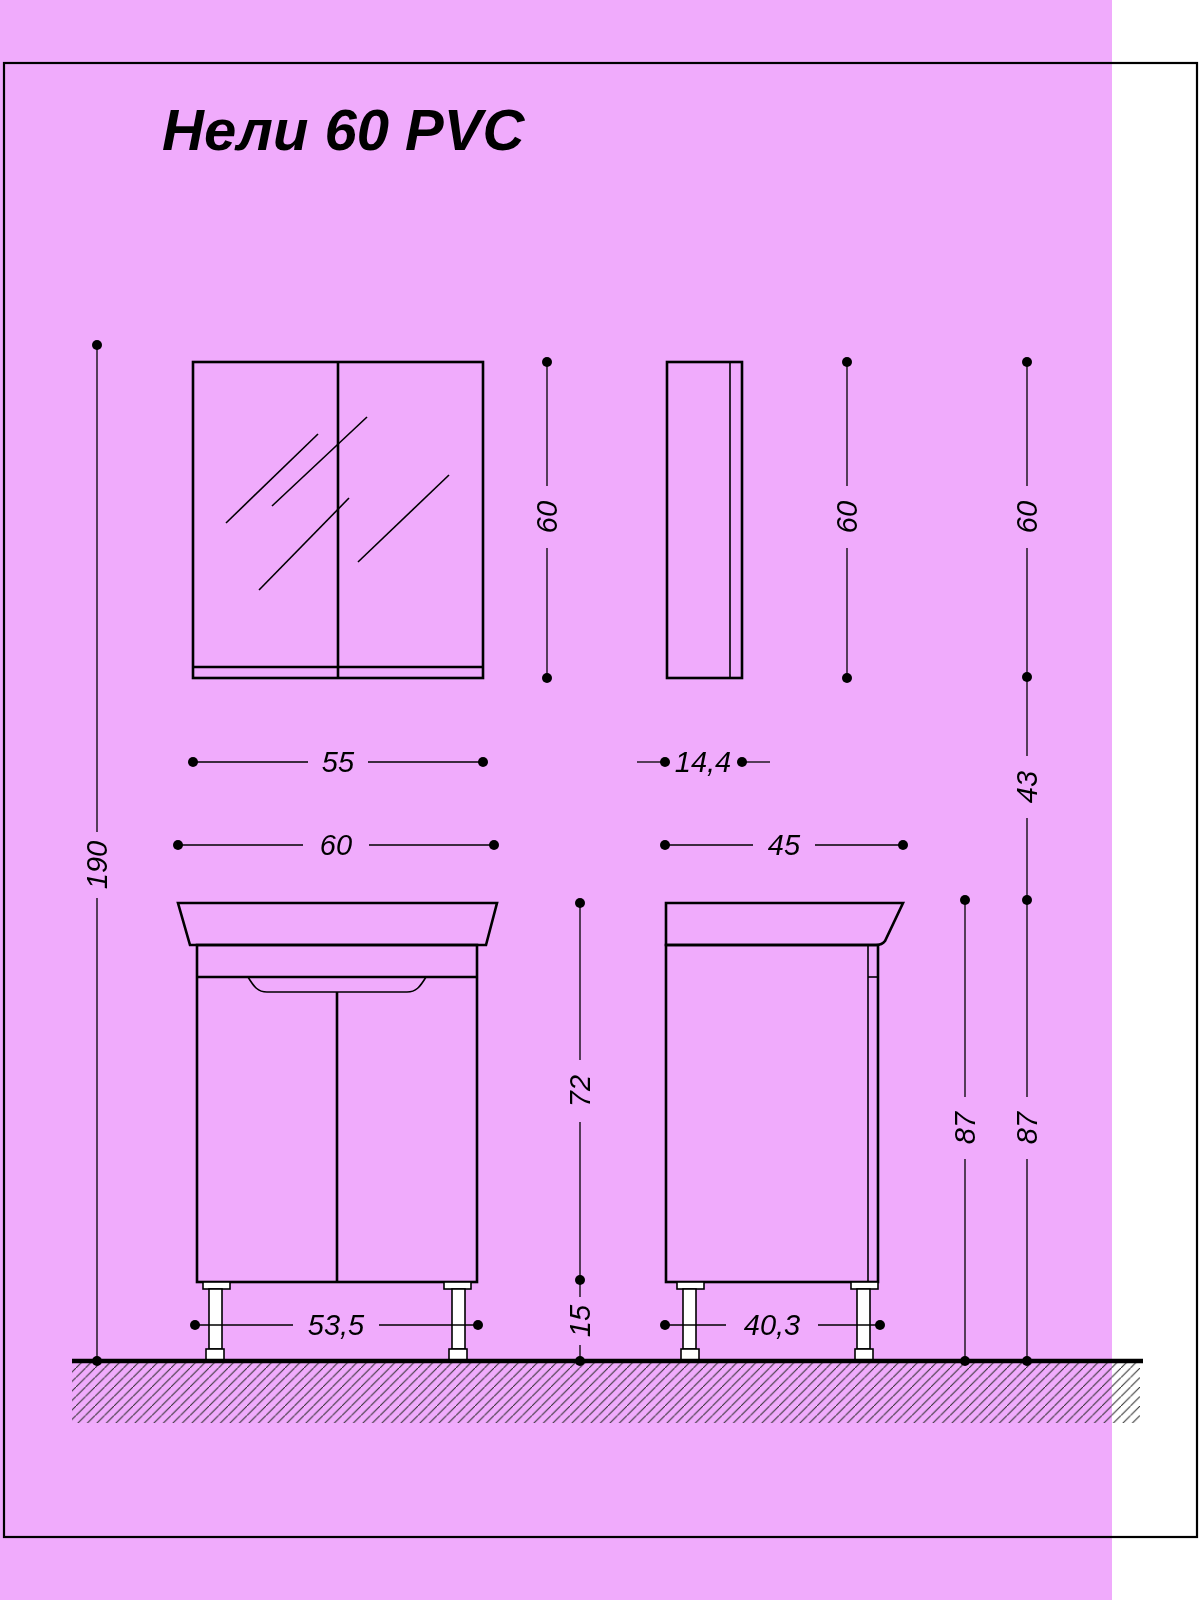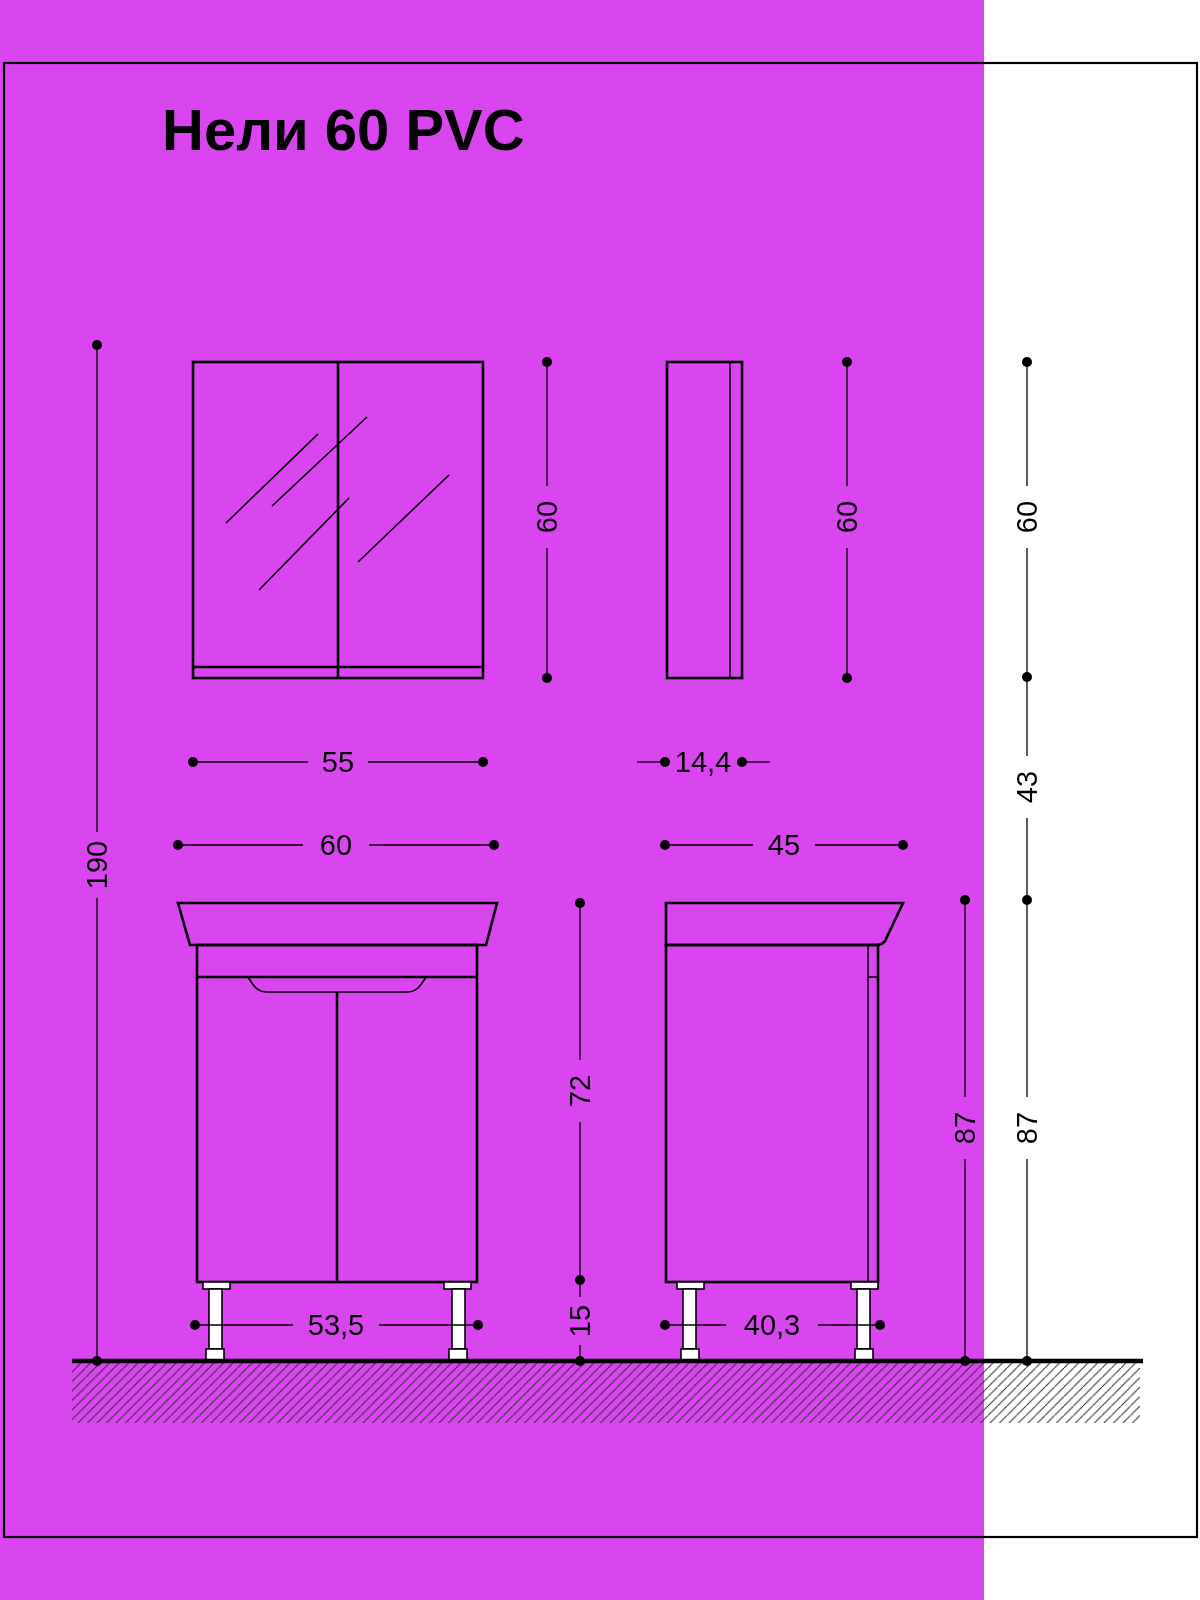--- a/index.html
+++ b/index.html
@@ -1,18 +1,19 @@
 <!DOCTYPE html>
 <html><head>
 <meta charset="utf-8">
 <style>
   html,body{margin:0;padding:0;background:#ffffff;}
   .page{
-    width:984px;height:1600px;background:#d946ef;position:relative;
+    width:1112px;height:1600px;background:#f0abfc;position:relative;
     font-family:"Liberation Sans", sans-serif;
+    font-style:italic;
   }
   svg{display:block;}
   .outline{fill:none;stroke:#000;stroke-width:2.6;}
   .thin{fill:none;stroke:#000;stroke-width:1.6;}
   .dimline{fill:none;stroke:#000;stroke-width:1.3;}
   .dot{fill:#000;stroke:none;}
   .dimtext{
     font-family:"Liberation Sans", sans-serif;
     font-size:29px;fill:#000;
   }

